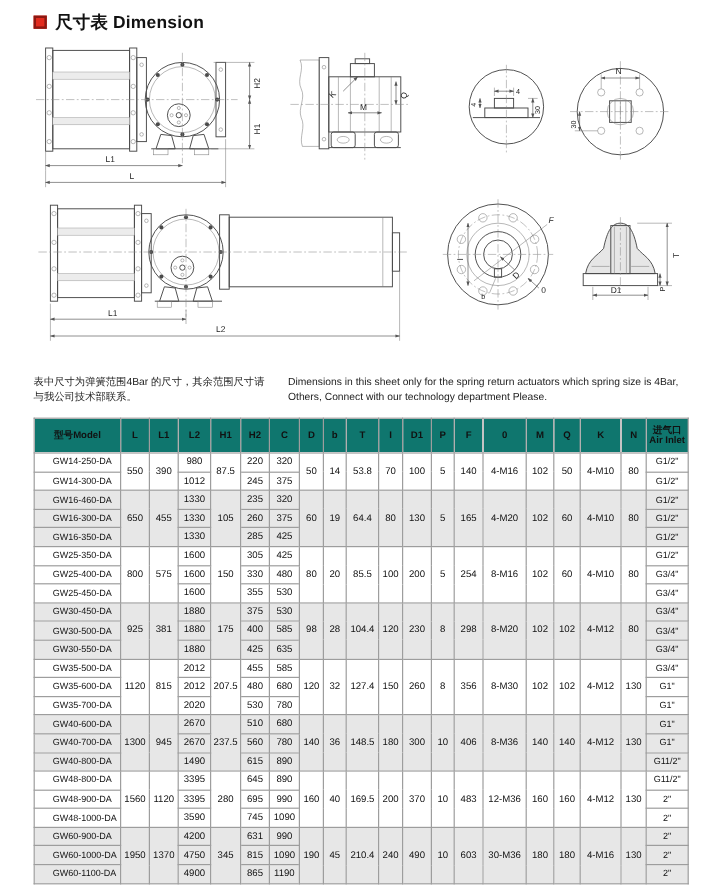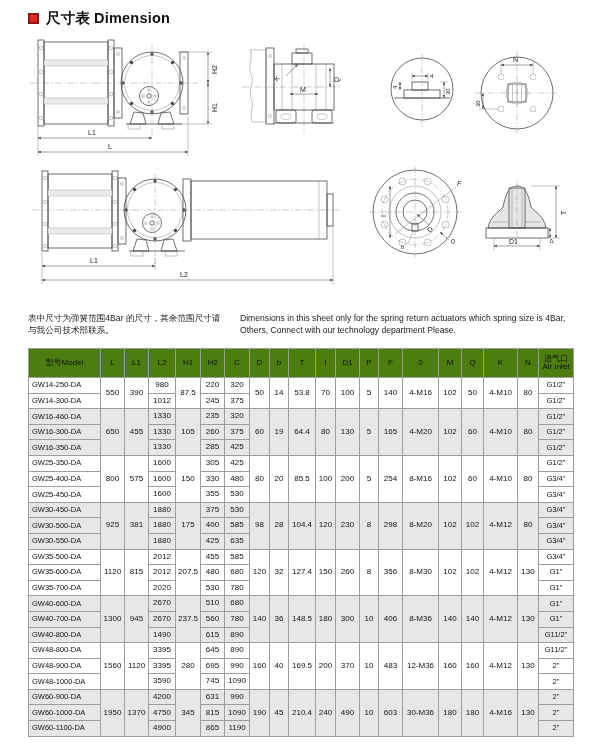--- a/index.html
+++ b/index.html
@@ -23,24 +23,24 @@
   .lbs{font-size:6px;fill:#222;}
 
   .notes{position:absolute;left:28px;top:303px;width:545px;display:flex;gap:16px;
          font-size:8.6px;line-height:1.45;color:#1c1c1c;}
   .note-zh{width:196px;}
   .note-en{width:333px;}
 
   table{position:absolute;left:28px;top:348px;width:545px;border-collapse:collapse;
         table-layout:fixed;text-align:center;font-size:8px;color:#111;}
   th,td{border:1px solid #9d9d9d;padding:0;line-height:1.05;overflow:hidden;}
-  thead th{height:28px;background:#4d7c0f;font-weight:normal;font-size:8px;white-space:pre-line;}
+  thead th{height:28px;background:#0f766e;font-weight:bold;font-size:8px;white-space:pre-line;}
   tbody td{height:14.6px;background:#fff;}
   tbody tr.shaded td{background:#e7e7e7;}
-  td.model{text-align:left;padding-left:3px;font-size:7.5px;white-space:nowrap;}
+  td.model{text-align:left;padding-left:15px;font-size:7.5px;white-space:nowrap;}
   td.air{font-size:7.5px;}
 </style>
 </head>
 <body>
 
 <div class="title-row">
   <div class="bullet"></div>
   <div class="title-text"><span>尺寸表</span><span>Dimension</span></div>
 </div>
 

